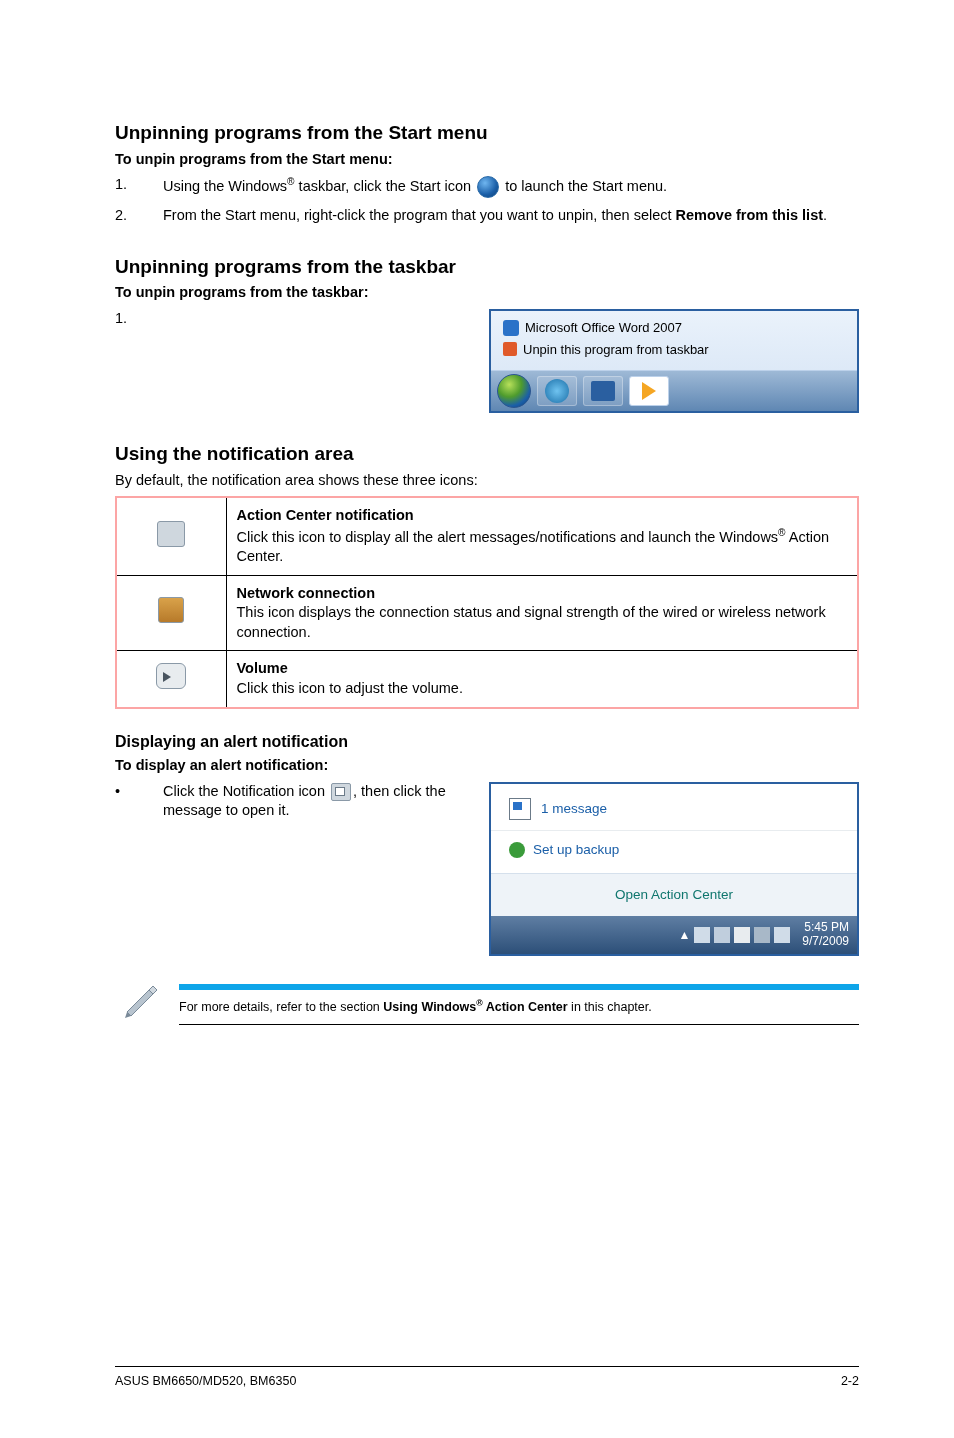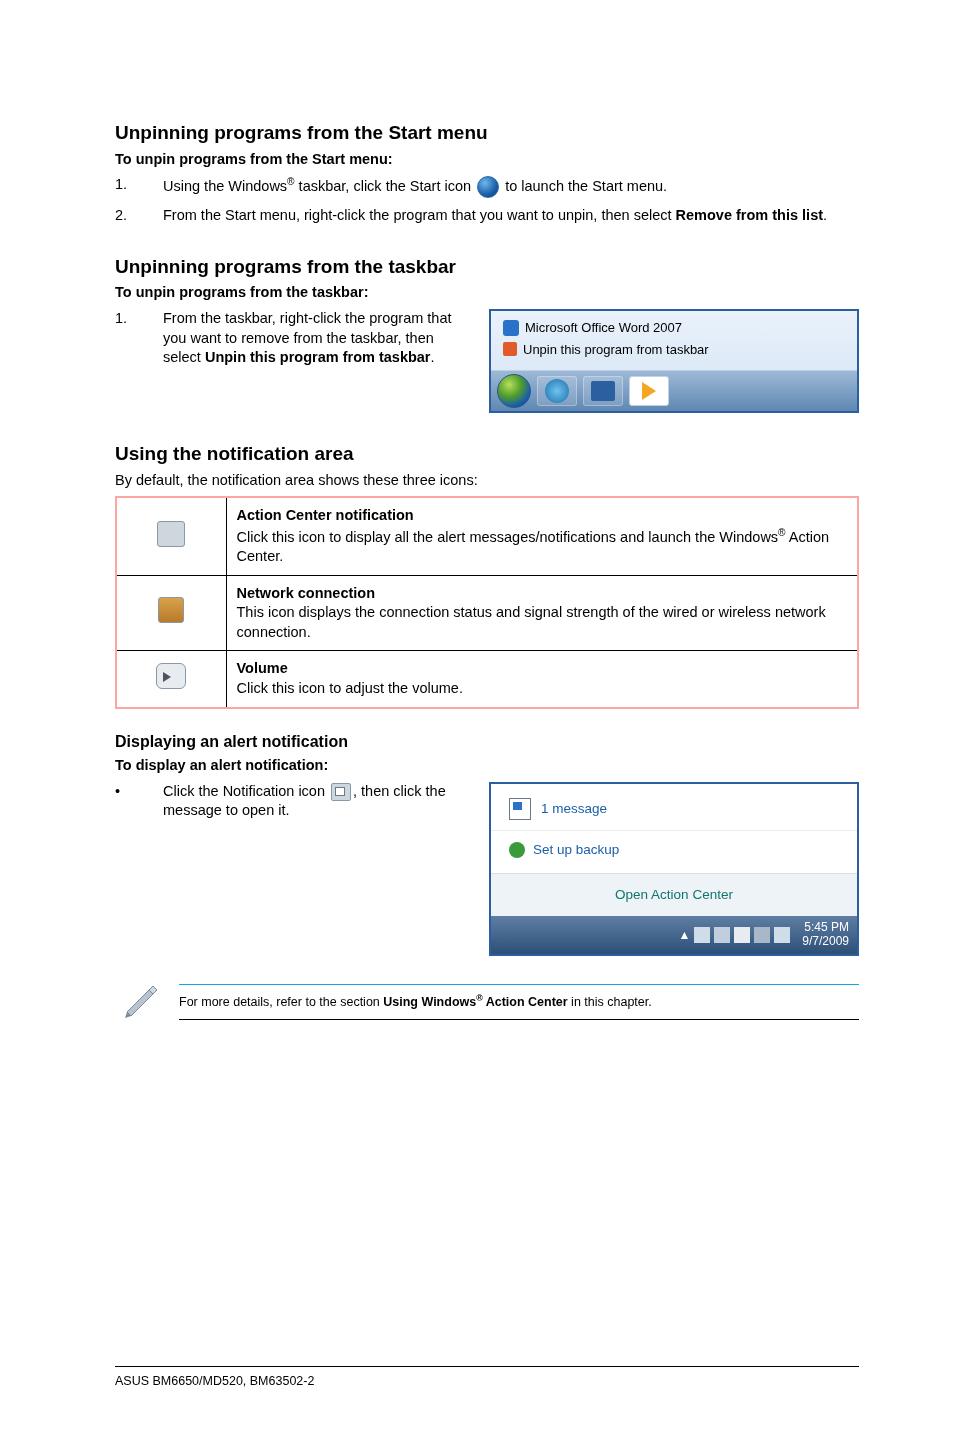--- a/index.html
+++ b/index.html
@@ -167,29 +167,29 @@
     padding-left: 6px;
   }
   .note-row .pen {
     width: 40px; height: 40px; position: relative; flex-shrink:0;
     margin-top: -6px;
   }
   .note-row .pen svg { width:40px; height:40px; }
   .note-row .note-text {
     flex:1;
     font-size: 12.5px;
-    border-top: 1px solid #0ea5e9;
+    border-top: 6px solid #0ea5e9;
     border-bottom: 1px solid #000;
     padding: 8px 0;
   }
   .footer {
     border-top: 1px solid #000;
     font-size: 12.5px;
     padding-top: 6px;
-    display:flex; justify-content:flex-start;
+    display:flex; justify-content:space-between;
     position: absolute;
     left: 115px; right: 95px; bottom: 48px;
   }
   sup { font-size: 0.7em; }
 </style>
 </head>
 <body>
 
 <h2 class="section">Unpinning programs from the Start menu</h2>
 <p class="subhead">To unpin programs from the Start menu:</p>
@@ -208,23 +208,20 @@
   </li>
 </ol>
 
 <h2 class="section">Unpinning programs from the taskbar</h2>
 <p class="subhead">To unpin programs from the taskbar:</p>
 <div class="row">
   <div class="left">
     <ol class="steps">
       <li>
         <span class="num">1.</span>
-        <span class="txt">
-          <span>From the taskbar, right-click the program that you want to remove from the taskbar, then select </span><span class="bold">Unpin this program from taskbar</span><span>.</span>
-        </span>
       </li>
     </ol>
   </div>
   <div class="right">
     <div class="unpin-window">
       <div class="menu">
         <div class="line">
           <span class="w-icon w-blue"></span>
           <span>Microsoft Office Word 2007</span>
         </div>

